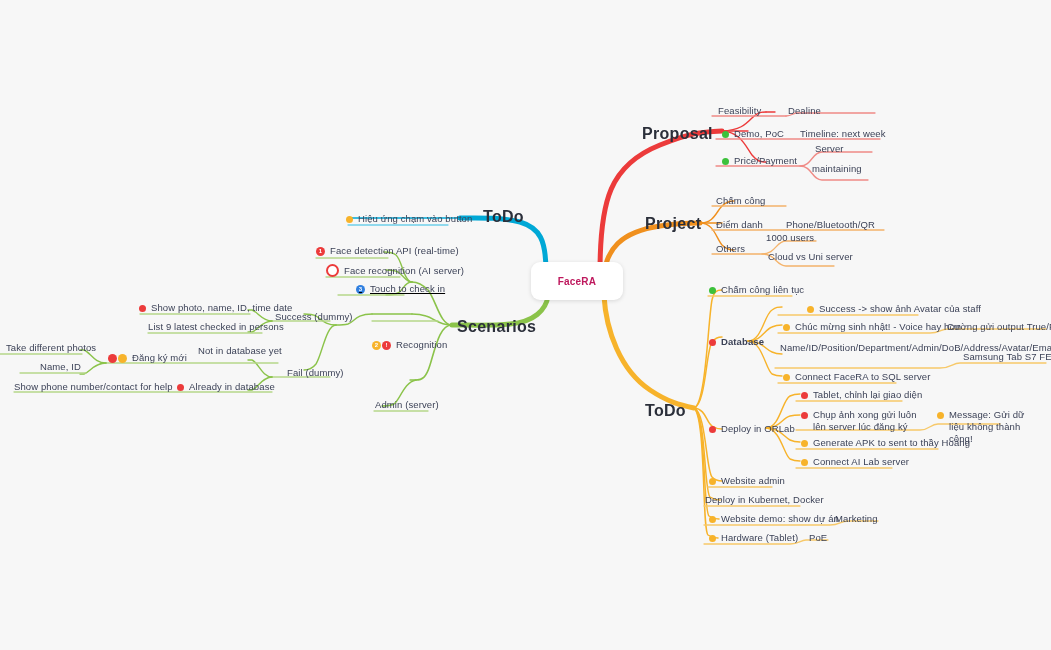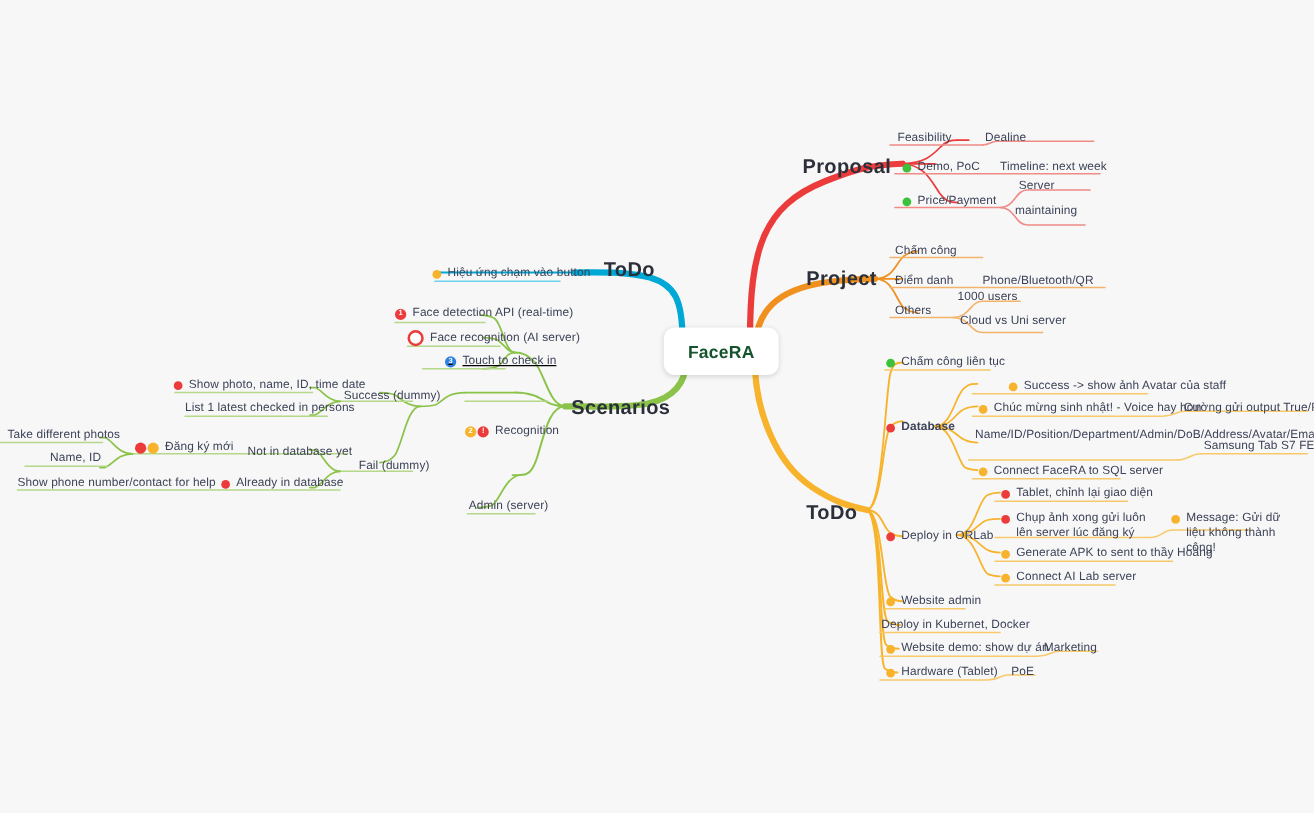--- a/index.html
+++ b/index.html
@@ -17,21 +17,21 @@
   .node .txt{color:#3c4257;font-size:9.5px;line-height:12px;letter-spacing:.1px;}
   .node .txt.multi{white-space:normal;width:150px;}
 
   
   #root-node{
     position:absolute;left:531px;top:262px;width:92px;height:38px;
     background:#ffffff;border-radius:9px;
     box-shadow:0 1px 4px rgba(0,0,0,.13);
     display:flex;align-items:center;justify-content:center;
   }
-  #root-node .txt{font-size:14px;font-weight:bold;color:#14532d;letter-spacing:.2px;}
+  #root-node .txt{font-size:10px;font-weight:bold;color:#be185d;letter-spacing:.2px;}
 
   
   .branch-title{position:absolute;font-size:16px;font-weight:bold;color:#2b2f3a;letter-spacing:.3px;white-space:nowrap;}
 
   .dot{width:7px;height:7px;border-radius:50%;flex:0 0 auto;display:inline-block;}
   .dot.green{background:#3cc13b;}
   .dot.red{background:#ec3b3b;}
   .dot.yellow{background:#f7b32b;}
 
   .badge{
@@ -326,34 +326,34 @@
   </div>
 
   <div class="node" style="left:275px;top:311px;">
     <span class="txt">Success (dummy)</span>
   </div>
   <div class="node" style="left:139px;top:302px;">
     <span class="dot red"></span>
     <span class="txt">Show photo, name, ID, time date</span>
   </div>
   <div class="node" style="left:148px;top:321px;">
-    <span class="txt">List 1 latest checked in persons</span>
+    <span class="txt">List 9 latest checked in persons</span>
   </div>
 
   <div class="node" style="left:287px;top:367px;">
     <span class="txt">Fail (dummy)</span>
   </div>
   <div class="node" style="left:108px;top:352px;">
     <span class="badgewrap">
       <span class="badge red"></span>
       <span class="badge orange"></span>
     </span>
     <span class="txt">Đăng ký mới</span>
   </div>
-  <div class="node" style="left:198px;top:356px;align-items:flex-end;">
+  <div class="node" style="left:198px;top:345px;align-items:flex-end;">
     <span class="txt">Not in database yet</span>
   </div>
   <div class="node" style="left:6px;top:342px;">
     <span class="txt">Take different photos</span>
   </div>
   <div class="node" style="left:40px;top:361px;">
     <span class="txt">Name, ID</span>
   </div>
   <div class="node" style="left:177px;top:381px;">
     <span class="dot red"></span>

